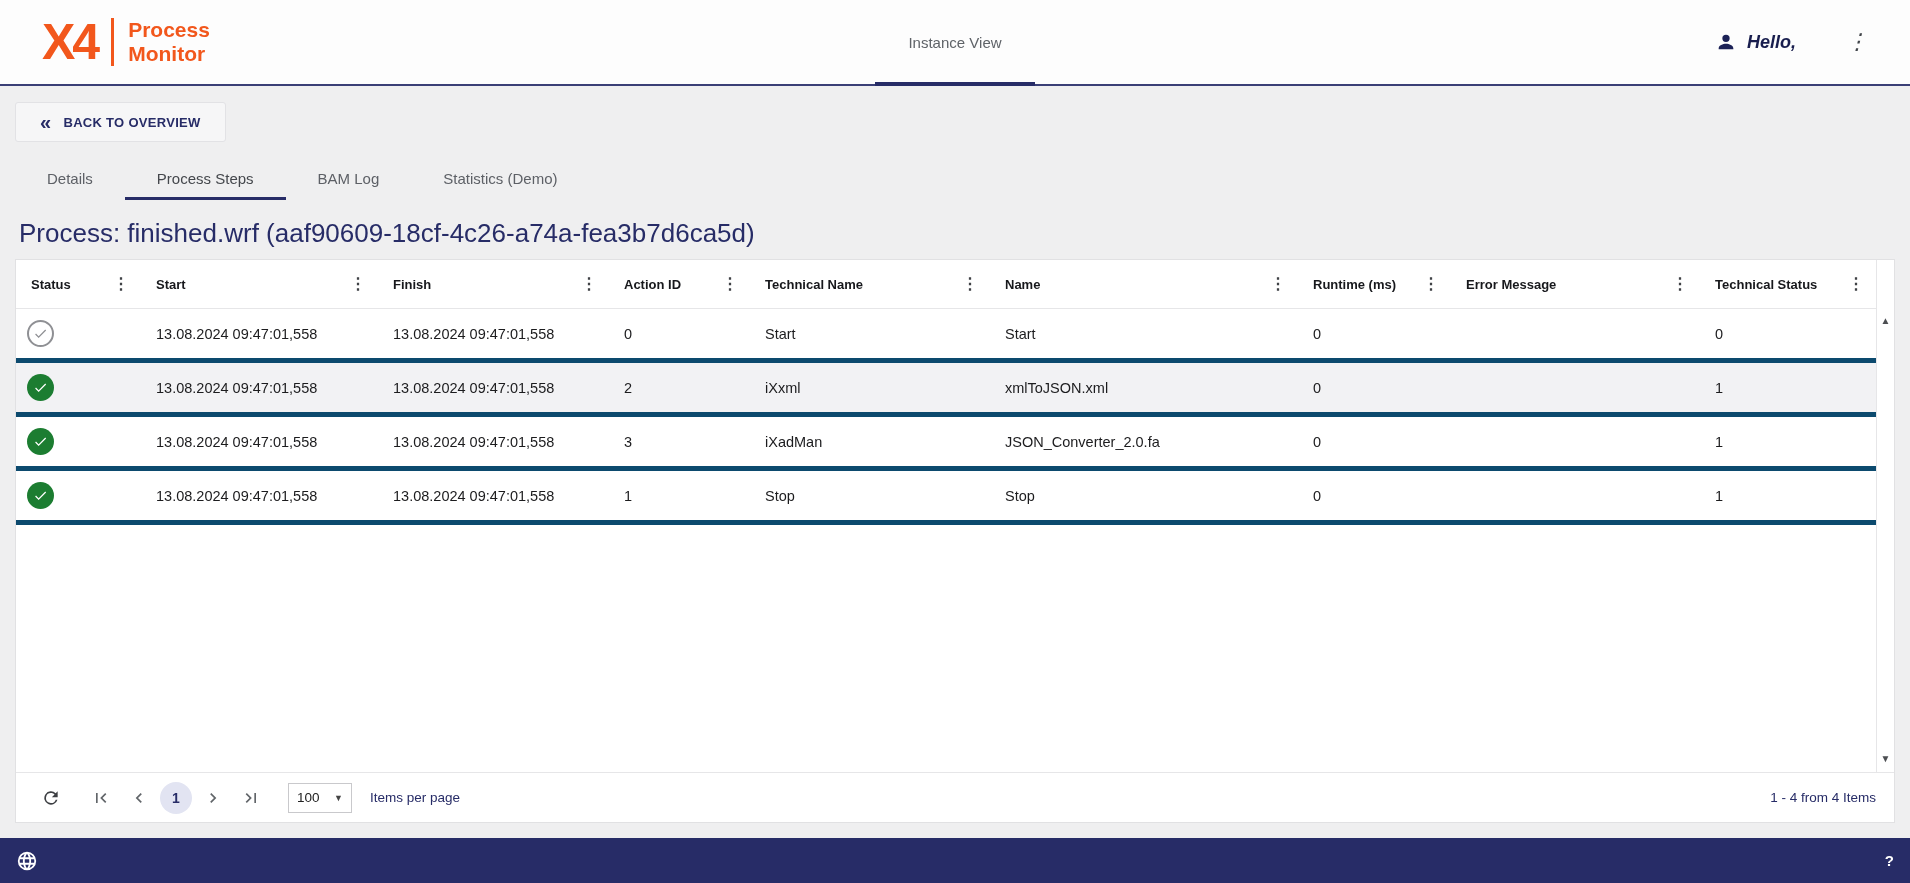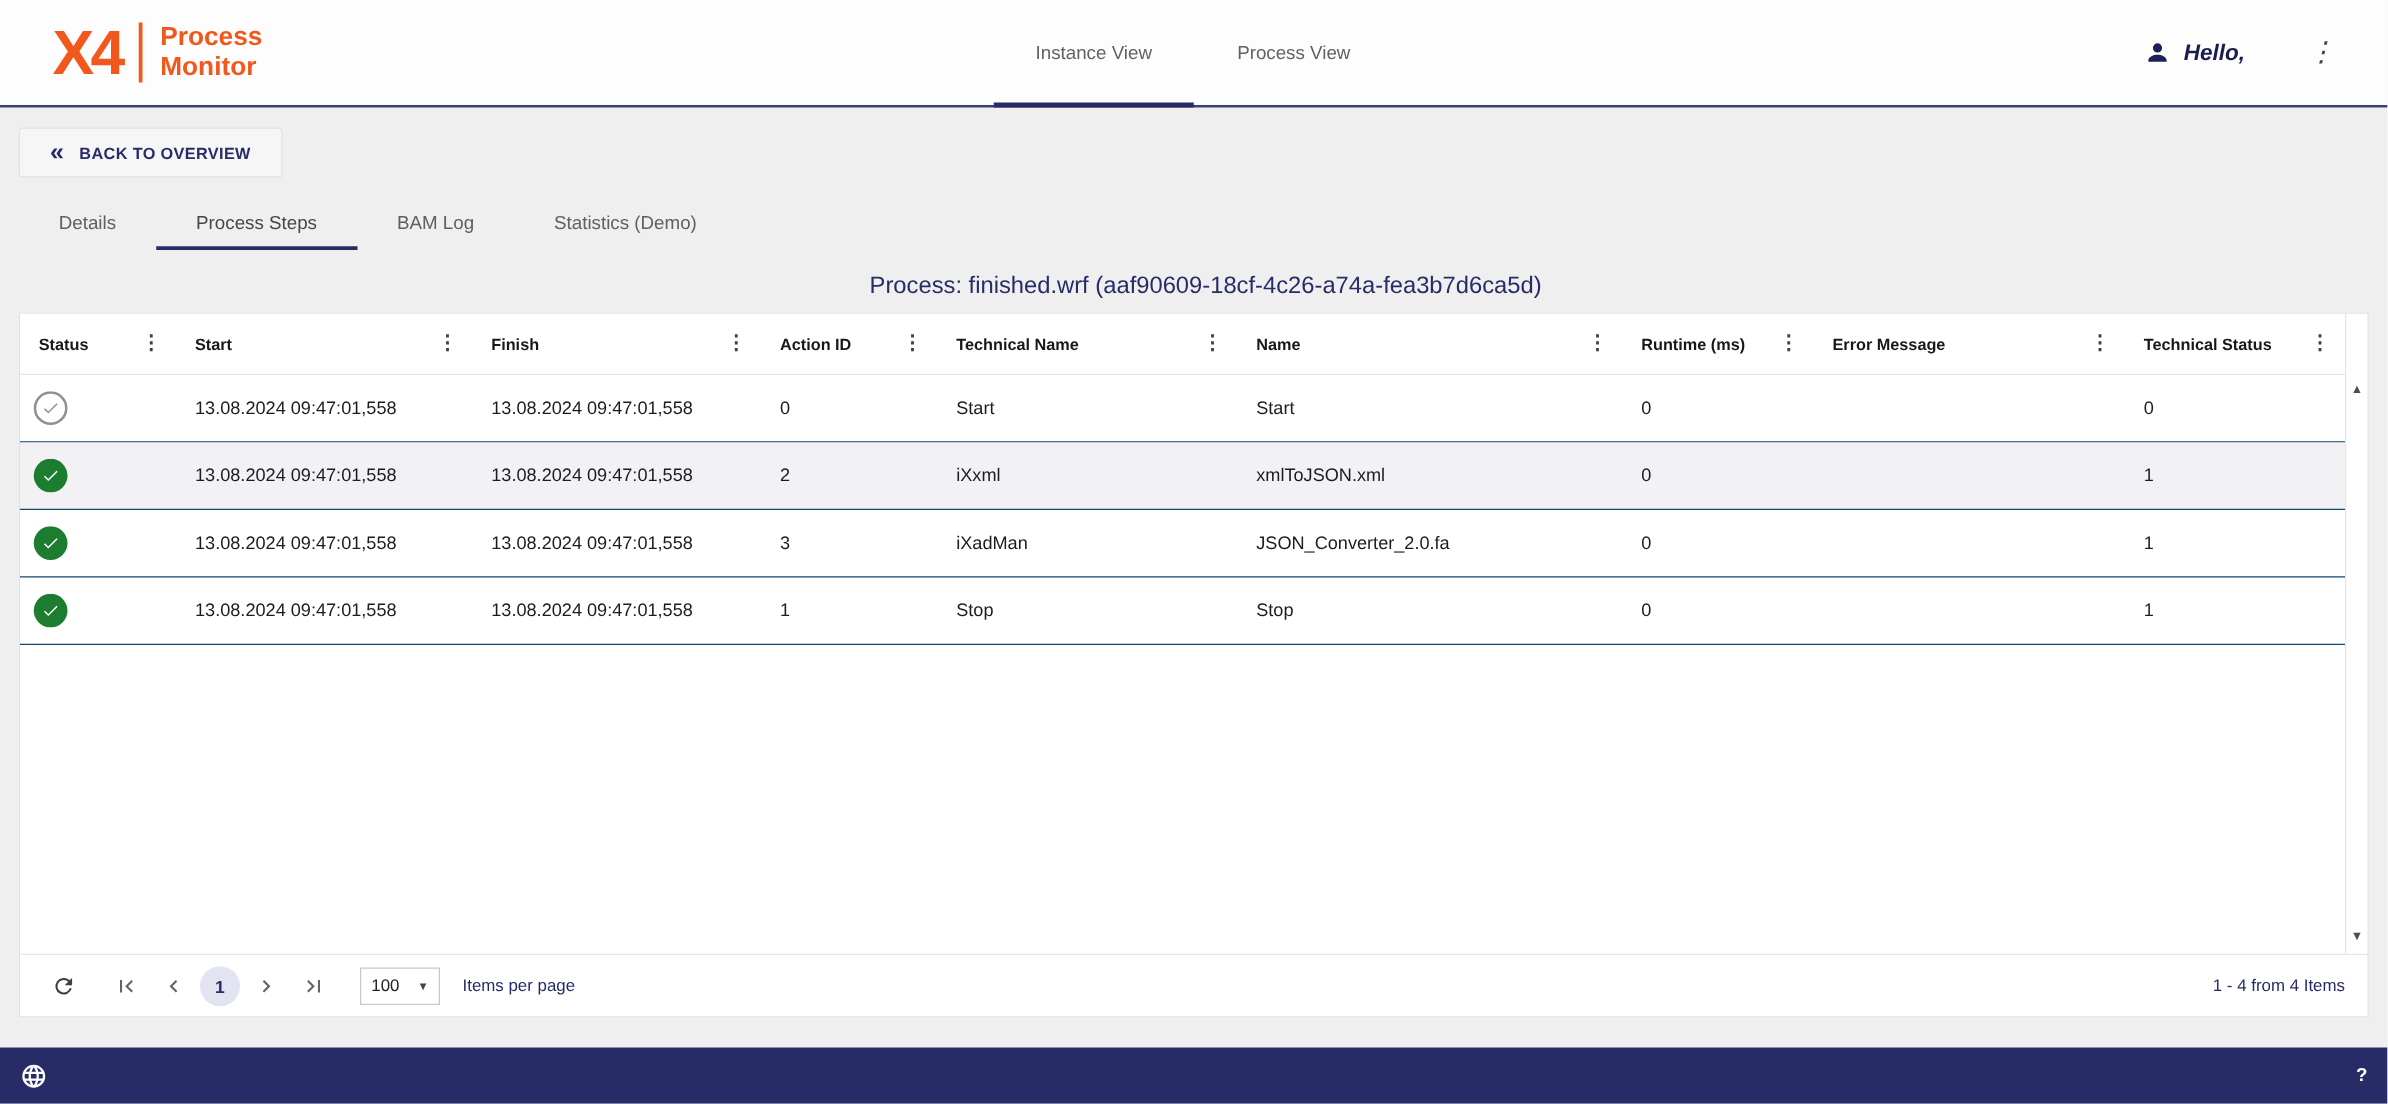--- a/index.html
+++ b/index.html
@@ -44,40 +44,40 @@
   
   .subtabs { display:flex; margin:14px 0 0 15px; flex-shrink:0; }
   .subtab {
     height:44px; padding:0 32px; display:flex; align-items:center;
     font-size:15px; color:#5d6066; cursor:pointer; position:relative;
   }
   .subtab.active { color:#44474c; }
   .subtab.active::after { content:""; position:absolute; bottom:0; left:0; right:0; height:3px; background:#272c67; }
 
   
-  .process-title { margin:18px 0 10px 19px; color:#272c67; font-size:19px; font-weight:500; flex-shrink:0;text-align:center; }
+  .process-title { margin:18px 0 10px 19px; color:#272c67; font-size:26px; font-weight:500; flex-shrink:0; }
 
   
   .table-card {
     margin:0 15px; background:#fff; border:1px solid #e1e1e3;
     height:564px; position:relative; display:flex; flex-direction:column; flex-shrink:0;
   }
   .tgrid-cols {
     display:grid;
     grid-template-columns:125px 237px 231px 141px 240px 308px 153px 249px 176px;
   }
   .tgrid-wrap { margin-right:18px; display:flex; flex-direction:column; flex:1; min-height:0; }
   .thead { height:49px; border-bottom:1px solid #e6e6e8; align-items:center; flex-shrink:0; }
   .th {
     display:flex; align-items:center; justify-content:space-between;
     padding:0 12px 0 15px; font-size:13px; font-weight:700; color:#17181c;
   }
   .kebab { color:#3f4145; font-size:16px; cursor:pointer; line-height:1; }
   .tbody { flex:1; }
-  .trow { height:54px; border-bottom:1px solid #0c4a6e; align-items:center; cursor:pointer; }
+  .trow { height:54px; border-bottom:5px solid #0c4a6e; align-items:center; cursor:pointer; }
   .trow.highlight { background:#f2f2f4; }
   .td { padding-left:15px; font-size:14.5px; color:#1c1c1e; white-space:nowrap; overflow:hidden; }
   .status-icon {
     width:27px; height:27px; border-radius:50%;
     display:flex; align-items:center; justify-content:center; margin-left:11px;
   }
   .status-icon.green { background:#1c7d31; }
   .status-icon.green svg path { fill:#fff; }
   .status-icon.gray { border:2px solid #8f9094; }
   .status-icon.gray svg path { fill:#8f9094; }
@@ -127,21 +127,20 @@
     <span class="x4-logo">X4</span>
     <span class="logo-divider"></span>
     <span class="logo-text">
       <span>Process</span><br>
       <span>Monitor</span>
     </span>
   </div>
 
   <nav class="header-tabs">
     <div class="header-tab active">Instance View</div>
-    <div class="header-tab">Process View</div>
   </nav>
 
   <div class="header-right">
     <span style="display:flex;">
       <svg viewBox="0 0 24 24" width="22" height="22">
           <path fill="#1c2257" d="M12 12a4 4 0 1 0 0-8 4 4 0 0 0 0 8zm0 2c-3.3 0-8 1.7-8 5v1h16v-1c0-3.3-4.7-5-8-5z"></path>
         </svg>
     </span>
     <span class="greeting">Hello,</span>
     <span class="kebab-menu">⋮</span>

